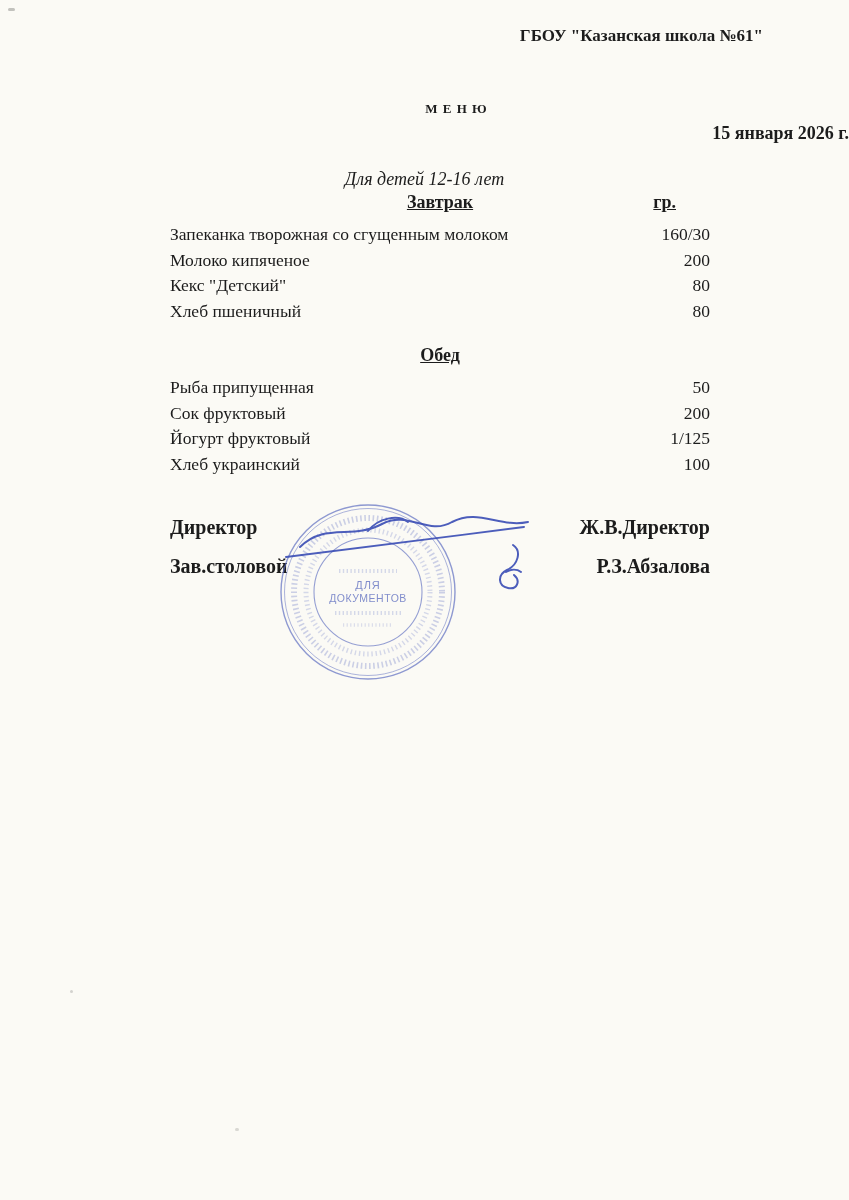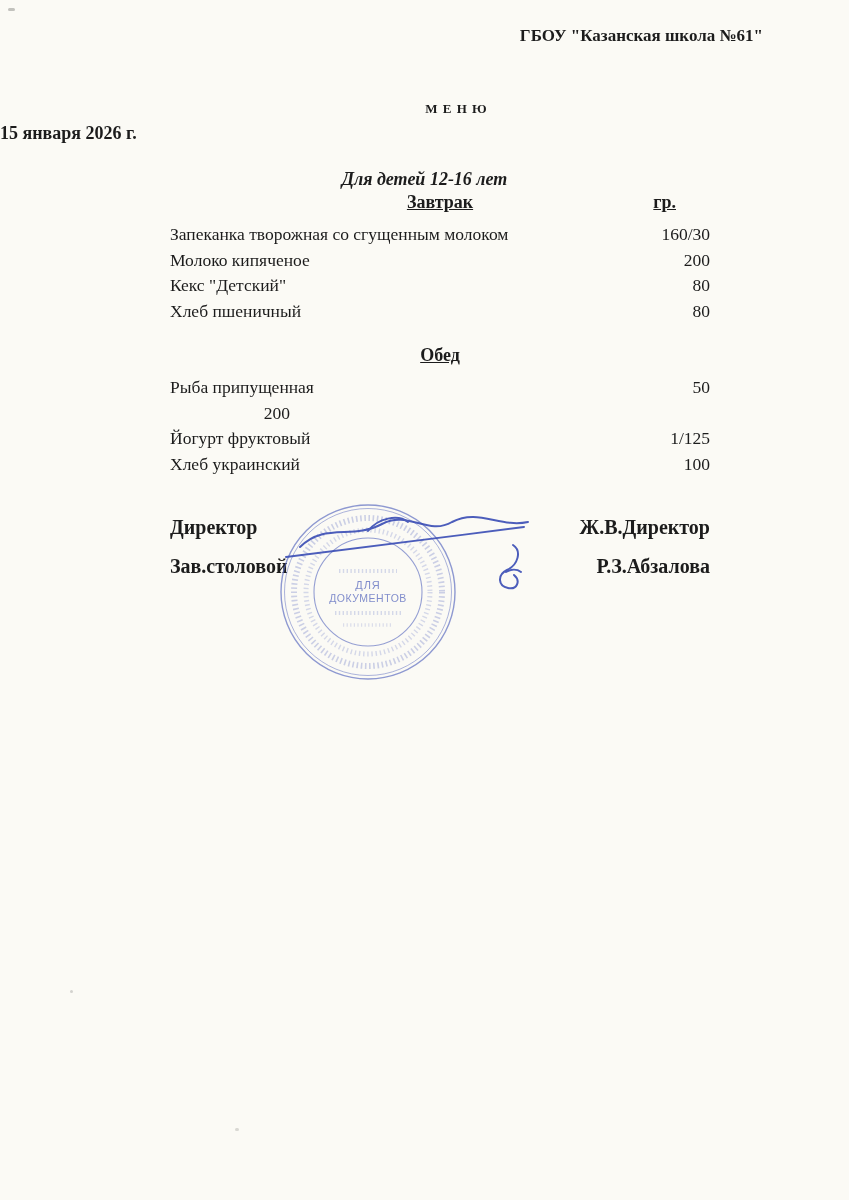--- a/index.html
+++ b/index.html
@@ -17,25 +17,25 @@
   .org-name{
     position:absolute;top:26px;right:86px;
     font-size:17px;font-weight:bold;white-space:nowrap;
   }
   .doc-title{
     position:absolute;top:101px;left:0;width:100%;
     text-align:center;font-size:13px;font-weight:bold;letter-spacing:1px;margin-left:32px;
   }
   .doc-date{
     position:absolute;top:123px;left:0;width:100%;
-    text-align:left;font-size:18px;font-weight:bold;
+    text-align:right;font-size:18px;font-weight:bold;
   }
   .doc-audience{
     position:absolute;top:169px;left:0;width:100%;
-    text-align:center;font-size:18px;font-weight:bold;font-style:italic;
+    text-align:center;font-size:18px;font-weight:normal;font-style:italic;
   }
   .menu-block{position:absolute;left:170px;width:540px;font-size:17.5px;}
   .menu-breakfast{top:192px;}
   .menu-lunch{top:345px;}
   .section-head{position:relative;text-align:center;margin-bottom:6px;height:24px;}
   .section-title{font-weight:bold;text-decoration:underline;font-size:18px;}
   .unit-header{
     position:absolute;right:34px;top:0;
     font-weight:bold;text-decoration:underline;font-size:18px;
   }
@@ -92,20 +92,21 @@
 
   <div class="menu-block menu-lunch">
     <div class="section-head">
       <span class="section-title">Обед</span>
     </div>
     <div class="menu-row">
       <span class="item-name">Рыба припущенная</span>
       <span class="item-amount">50</span>
     </div>
     <div class="menu-row">
+      <span class="item-name">Сок фруктовый</span>
       <span class="item-amount">200</span>
     </div>
     <div class="menu-row">
       <span class="item-name">Йогурт фруктовый</span>
       <span class="item-amount">1/125</span>
     </div>
     <div class="menu-row">
       <span class="item-name">Хлеб украинский</span>
       <span class="item-amount">100</span>
     </div>

